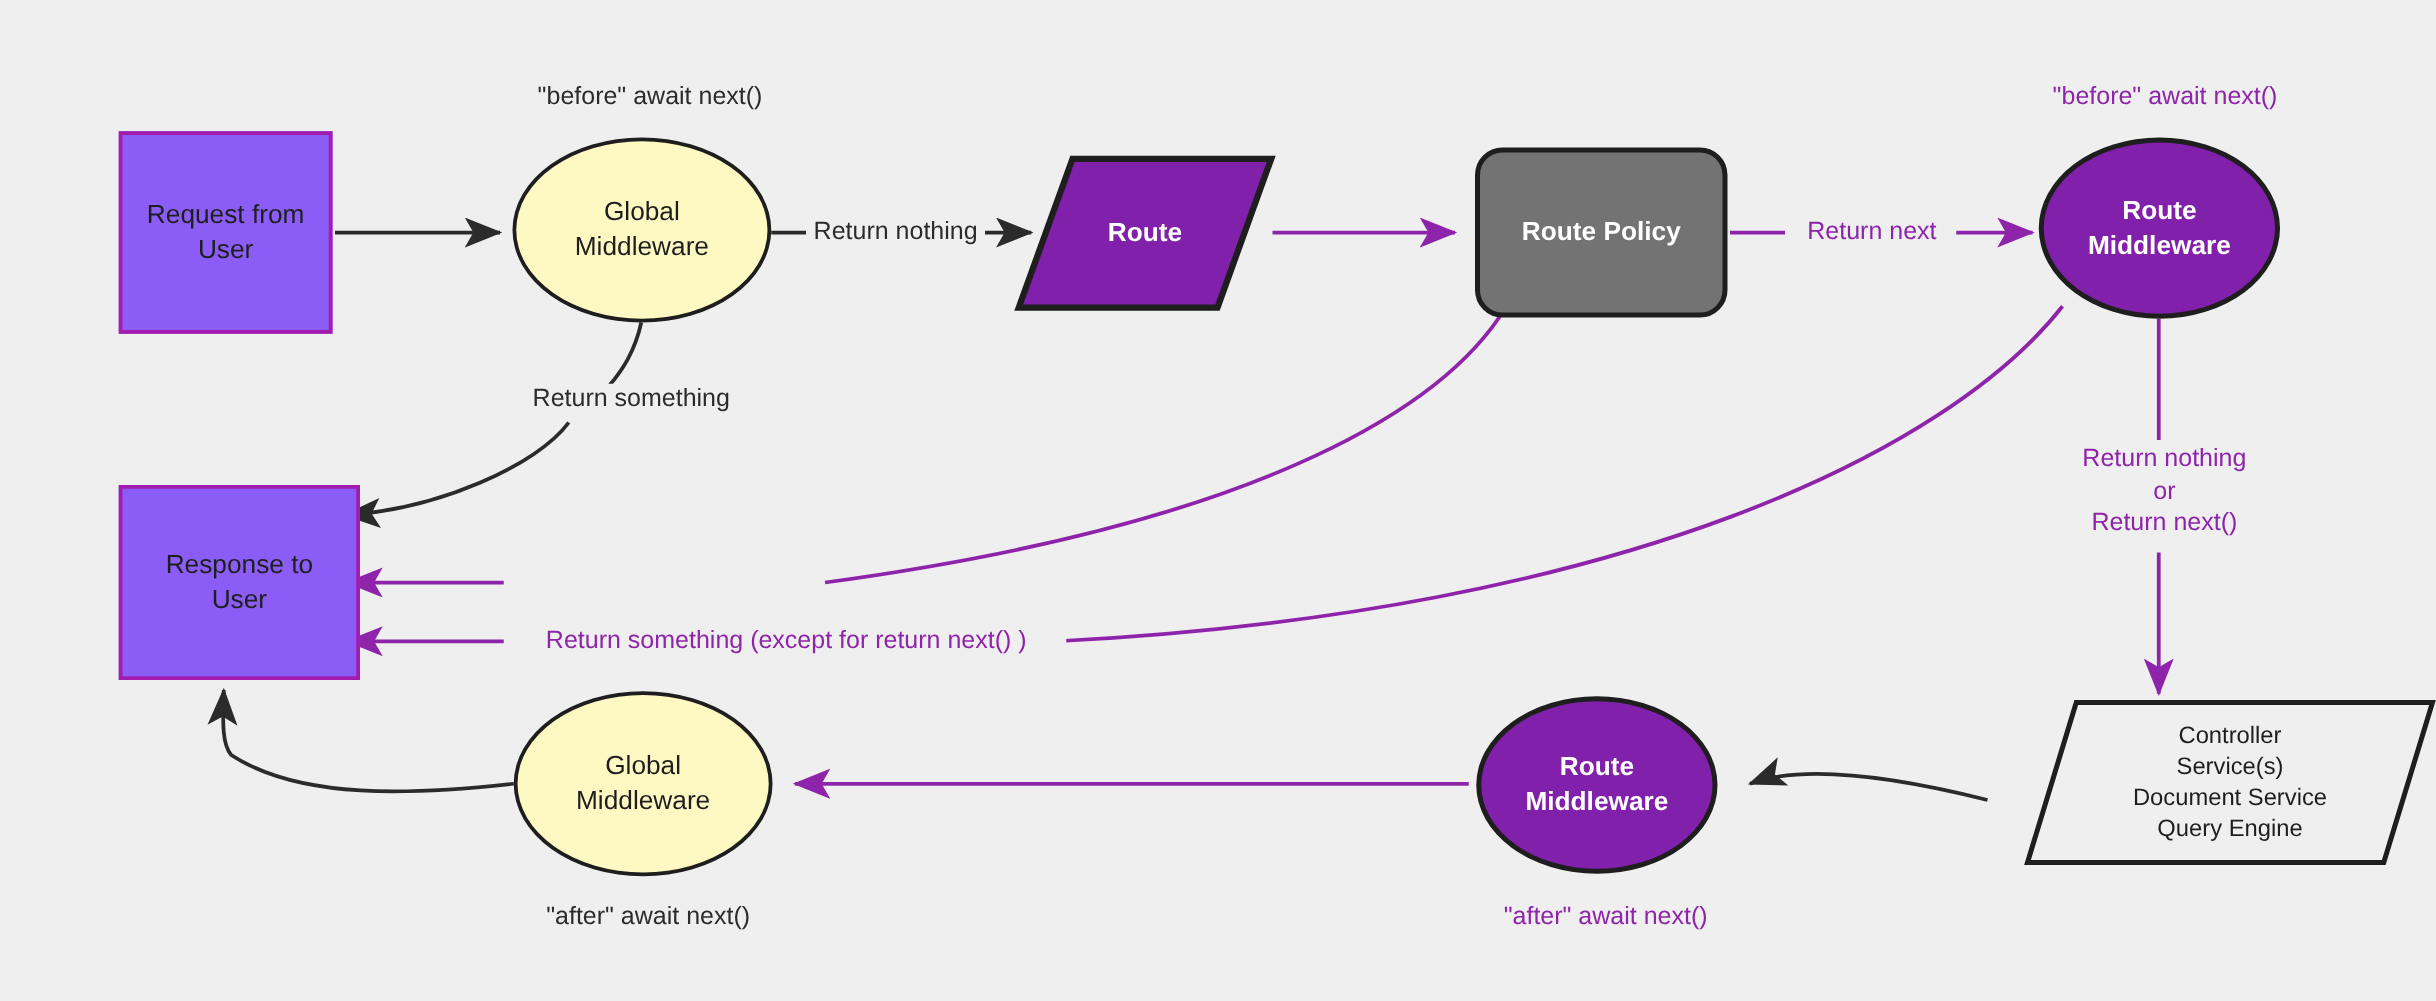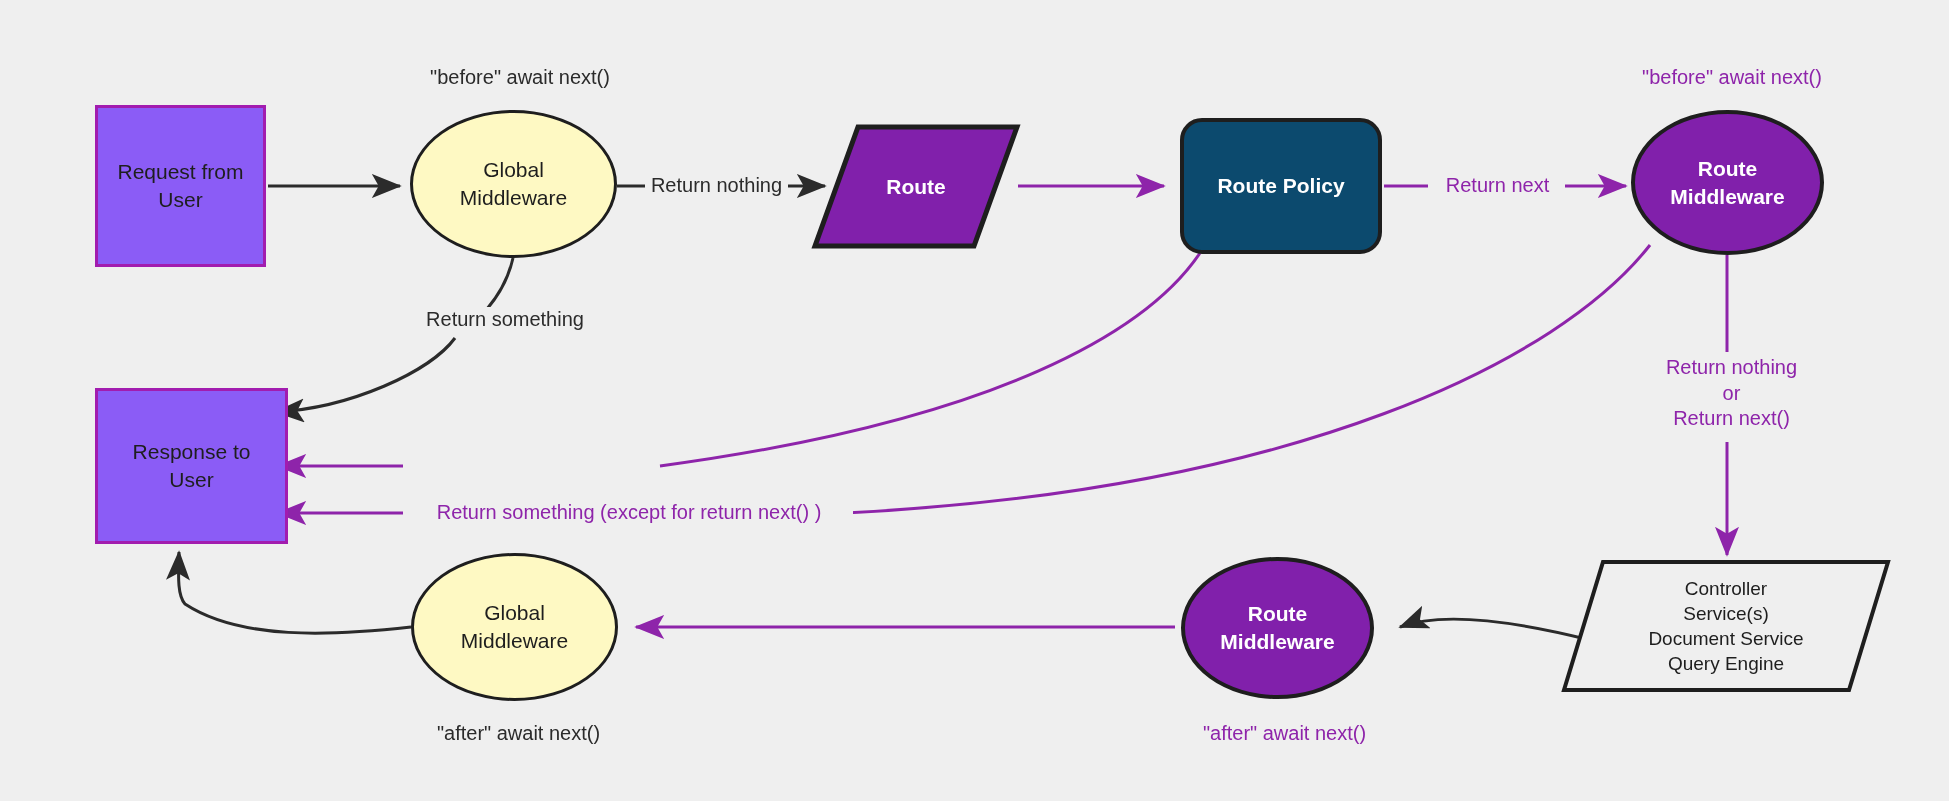--- a/index.html
+++ b/index.html
@@ -58,21 +58,21 @@
   .ellipse-purple {
     background: #8120ab;
     border: 4px solid #1e1e1e;
     border-radius: 50%;
     color: #ffffff;
     font-size: 21px;
     font-weight: bold;
   }
   
   .roundrect-purple {
-    background: #0c4a6e;
+    background: #737373;
     border: 4px solid #1e1e1e;
     border-radius: 22px;
     color: #ffffff;
     font-size: 21px;
     font-weight: bold;
   }
   
   .para-wrap {
     position: absolute;
   }
@@ -196,21 +196,21 @@
   <div class="node ellipse" style="left:411px; top:553px; width:207px; height:148px;">
     <span class="node-label">Global
 Middleware</span>
   </div>
 
   <div class="node ellipse-purple" style="left:1181px; top:557px; width:193px; height:142px;">
     <span class="node-label">Route
 Middleware</span>
   </div>
 
-  <div class="para-wrap" style="left:1561px; top:559px; width:330px; height:134px;text-decoration:underline;">
+  <div class="para-wrap" style="left:1619px; top:559px; width:330px; height:134px;text-decoration:underline;">
     <svg width="330" height="134" viewBox="0 0 330 134" xmlns="http://www.w3.org/2000/svg">
       <polygon points="42,3 327,3 288,131 3,131" fill="#efefef" stroke="#1e1e1e" stroke-width="4"></polygon>
     </svg>
     <div class="para-text plain">
       <span class="node-label">Controller
 Service(s)
 Document Service
 Query Engine</span>
     </div>
   </div>

